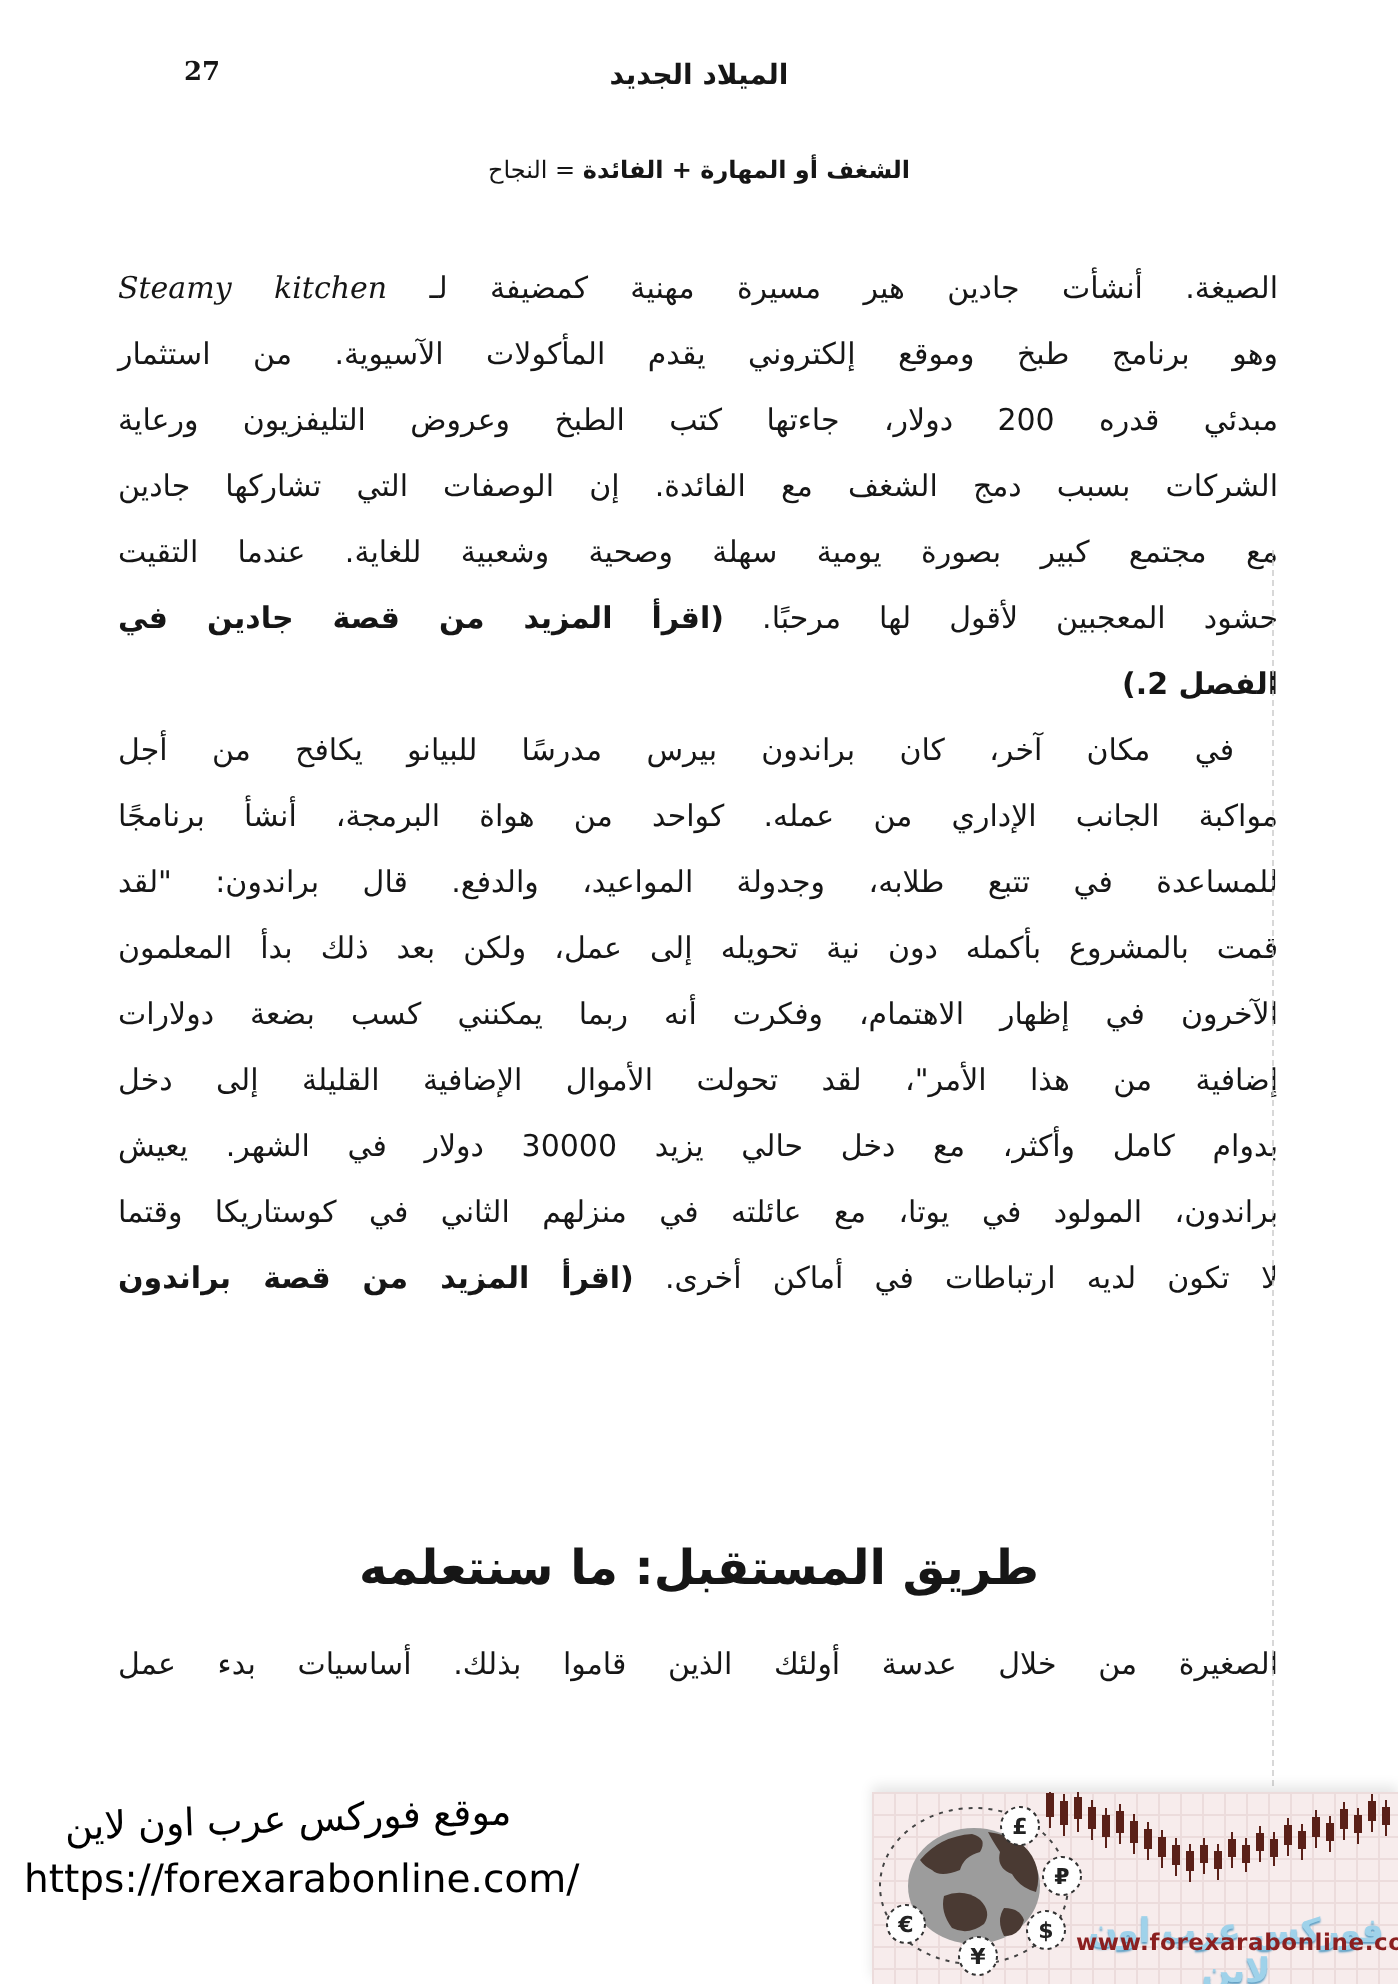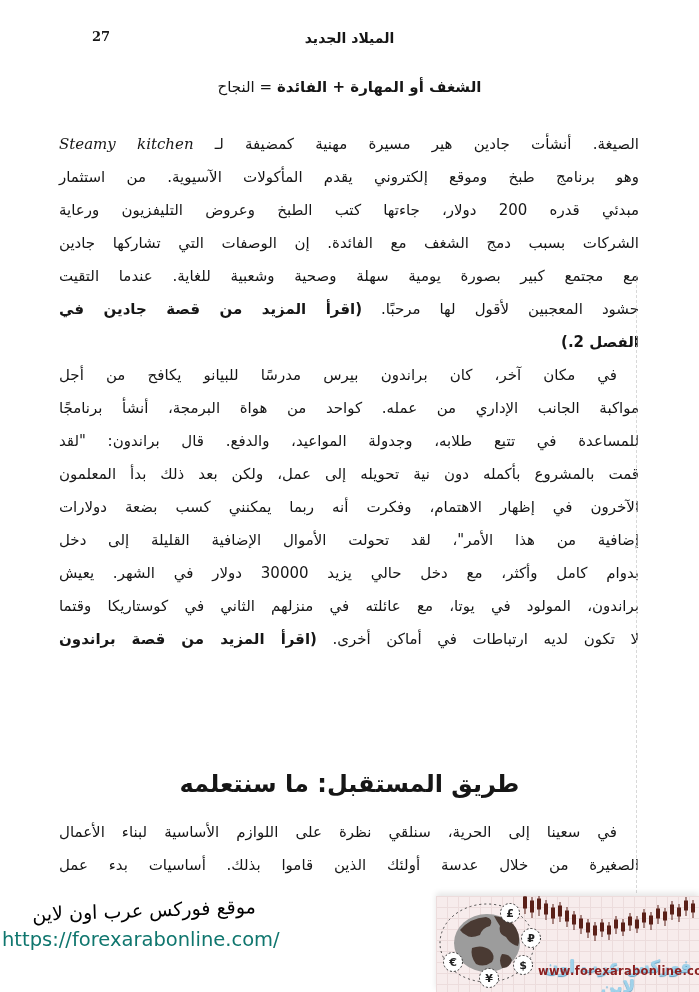--- a/index.html
+++ b/index.html
@@ -5,41 +5,41 @@
   html,body{margin:0;padding:0;background:#ffffff;}
   .page{position:relative;width:699px;height:992px;background:#ffffff;overflow:hidden;
         font-family:"DejaVu Sans",sans-serif;color:#161616;}
   
   .hdr-title{position:absolute;top:30px;left:0;width:699px;text-align:center;
              font-size:14px;font-weight:bold;}
   .page-num{position:absolute;top:29px;left:92px;font-family:"DejaVu Serif",serif;
             font-size:13px;font-weight:bold;}
   
   .formula{position:absolute;top:78px;left:0;width:699px;text-align:center;
-           direction:rtl;font-size:15px;}
+           direction:rtl;font-size:12px;}
   .formula .b{font-weight:bold;}
   
   .textblock{position:absolute;left:59px;top:128px;width:580px;direction:rtl;}
   .p3block{position:absolute;left:59px;top:816px;width:580px;direction:rtl;}
   .line{height:33px;line-height:33px;font-size:15px;text-align:justify;
         text-align-last:justify;white-space:nowrap;}
   .line.last{text-align-last:right;}
   .line.indent{padding-right:22px;}
   .b{font-weight:bold;}
   .latin{font-family:"DejaVu Serif",serif;font-style:italic;font-size:15px;}
   
   .sec-head{position:absolute;top:770px;left:0;width:699px;text-align:center;
             direction:rtl;font-size:24px;font-weight:bold;}
   
   .scanline{position:absolute;left:636px;top:275px;height:618px;width:0;
             border-left:1px dashed #cfcfcf;opacity:.8;}
   
   .wm-ar{position:absolute;left:28px;top:899px;width:232px;text-align:center;
          direction:rtl;font-size:19px;color:#000;transform:rotate(-2deg);}
-  .wm-url{position:absolute;left:2px;top:928px;font-size:19.5px;color:#0f766e;}
+  .wm-url{position:absolute;left:12px;top:928px;font-size:19.5px;color:#000000;}
   
   .logo{position:absolute;left:436px;top:896px;width:263px;height:96px;
         background:#f7ecec;box-shadow:0 -3px 6px rgba(0,0,0,.10);overflow:hidden;
         background-image:linear-gradient(#ecdcdc 1px,transparent 1px),
                          linear-gradient(90deg,#ecdcdc 1px,transparent 1px);
         background-size:11px 11px;}
   .logo-chart{position:absolute;right:0;top:-4px;}
   .logo-globe{position:absolute;left:2px;top:0;}
   .logo-brand{position:absolute;left:102px;top:60px;width:160px;text-align:center;
               direction:rtl;font-size:17px;font-weight:bold;color:#9fd2ea;
@@ -85,21 +85,20 @@
     <div class="line">براندون، المولود في يوتا، مع عائلته في منزلهم الثاني في كوستاريكا وقتما</div>
     <div class="line">
       <span>لا تكون لديه ارتباطات في أماكن أخرى. </span>
       <span class="b">(اقرأ المزيد من قصة براندون</span>
     </div>
   </div>
 
   <div class="sec-head">طريق المستقبل: ما سنتعلمه</div>
 
   <div class="p3block">
-    <div class="line indent">في سعينا إلى الحرية، سنلقي نظرة على اللوازم الأساسية لبناء الأعمال</div>
     <div class="line">الصغيرة من خلال عدسة أولئك الذين قاموا بذلك. أساسيات بدء عمل</div>
   </div>
 
   <div class="scanline"></div>
 
   <div class="wm-ar">موقع فوركس عرب اون لاين</div>
   <div class="wm-url">https://forexarabonline.com/</div>
 
   <div class="logo">
 

